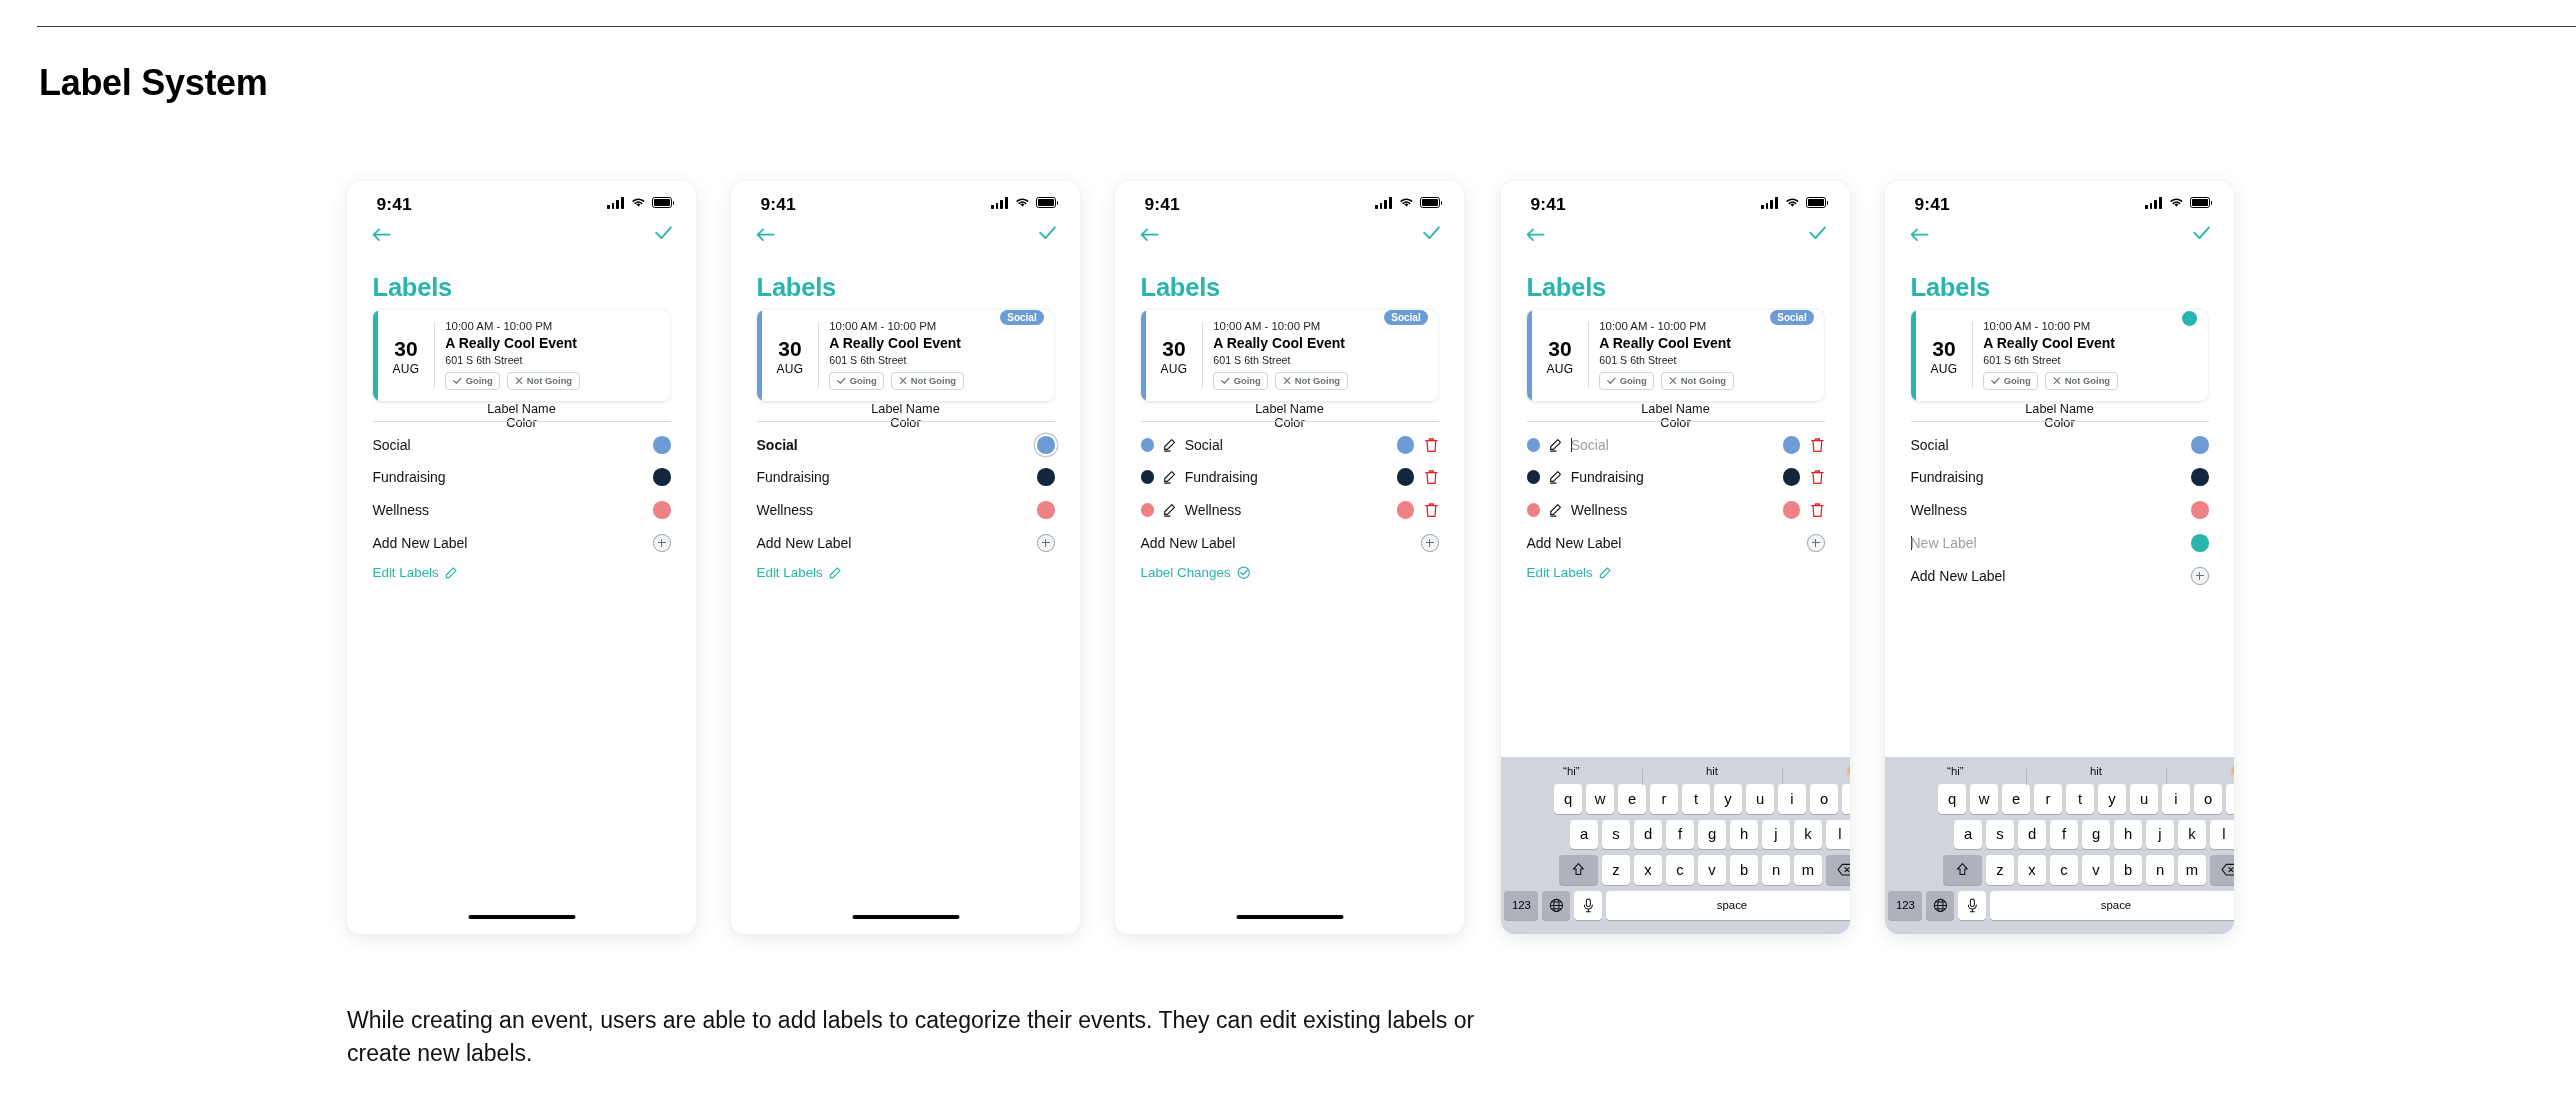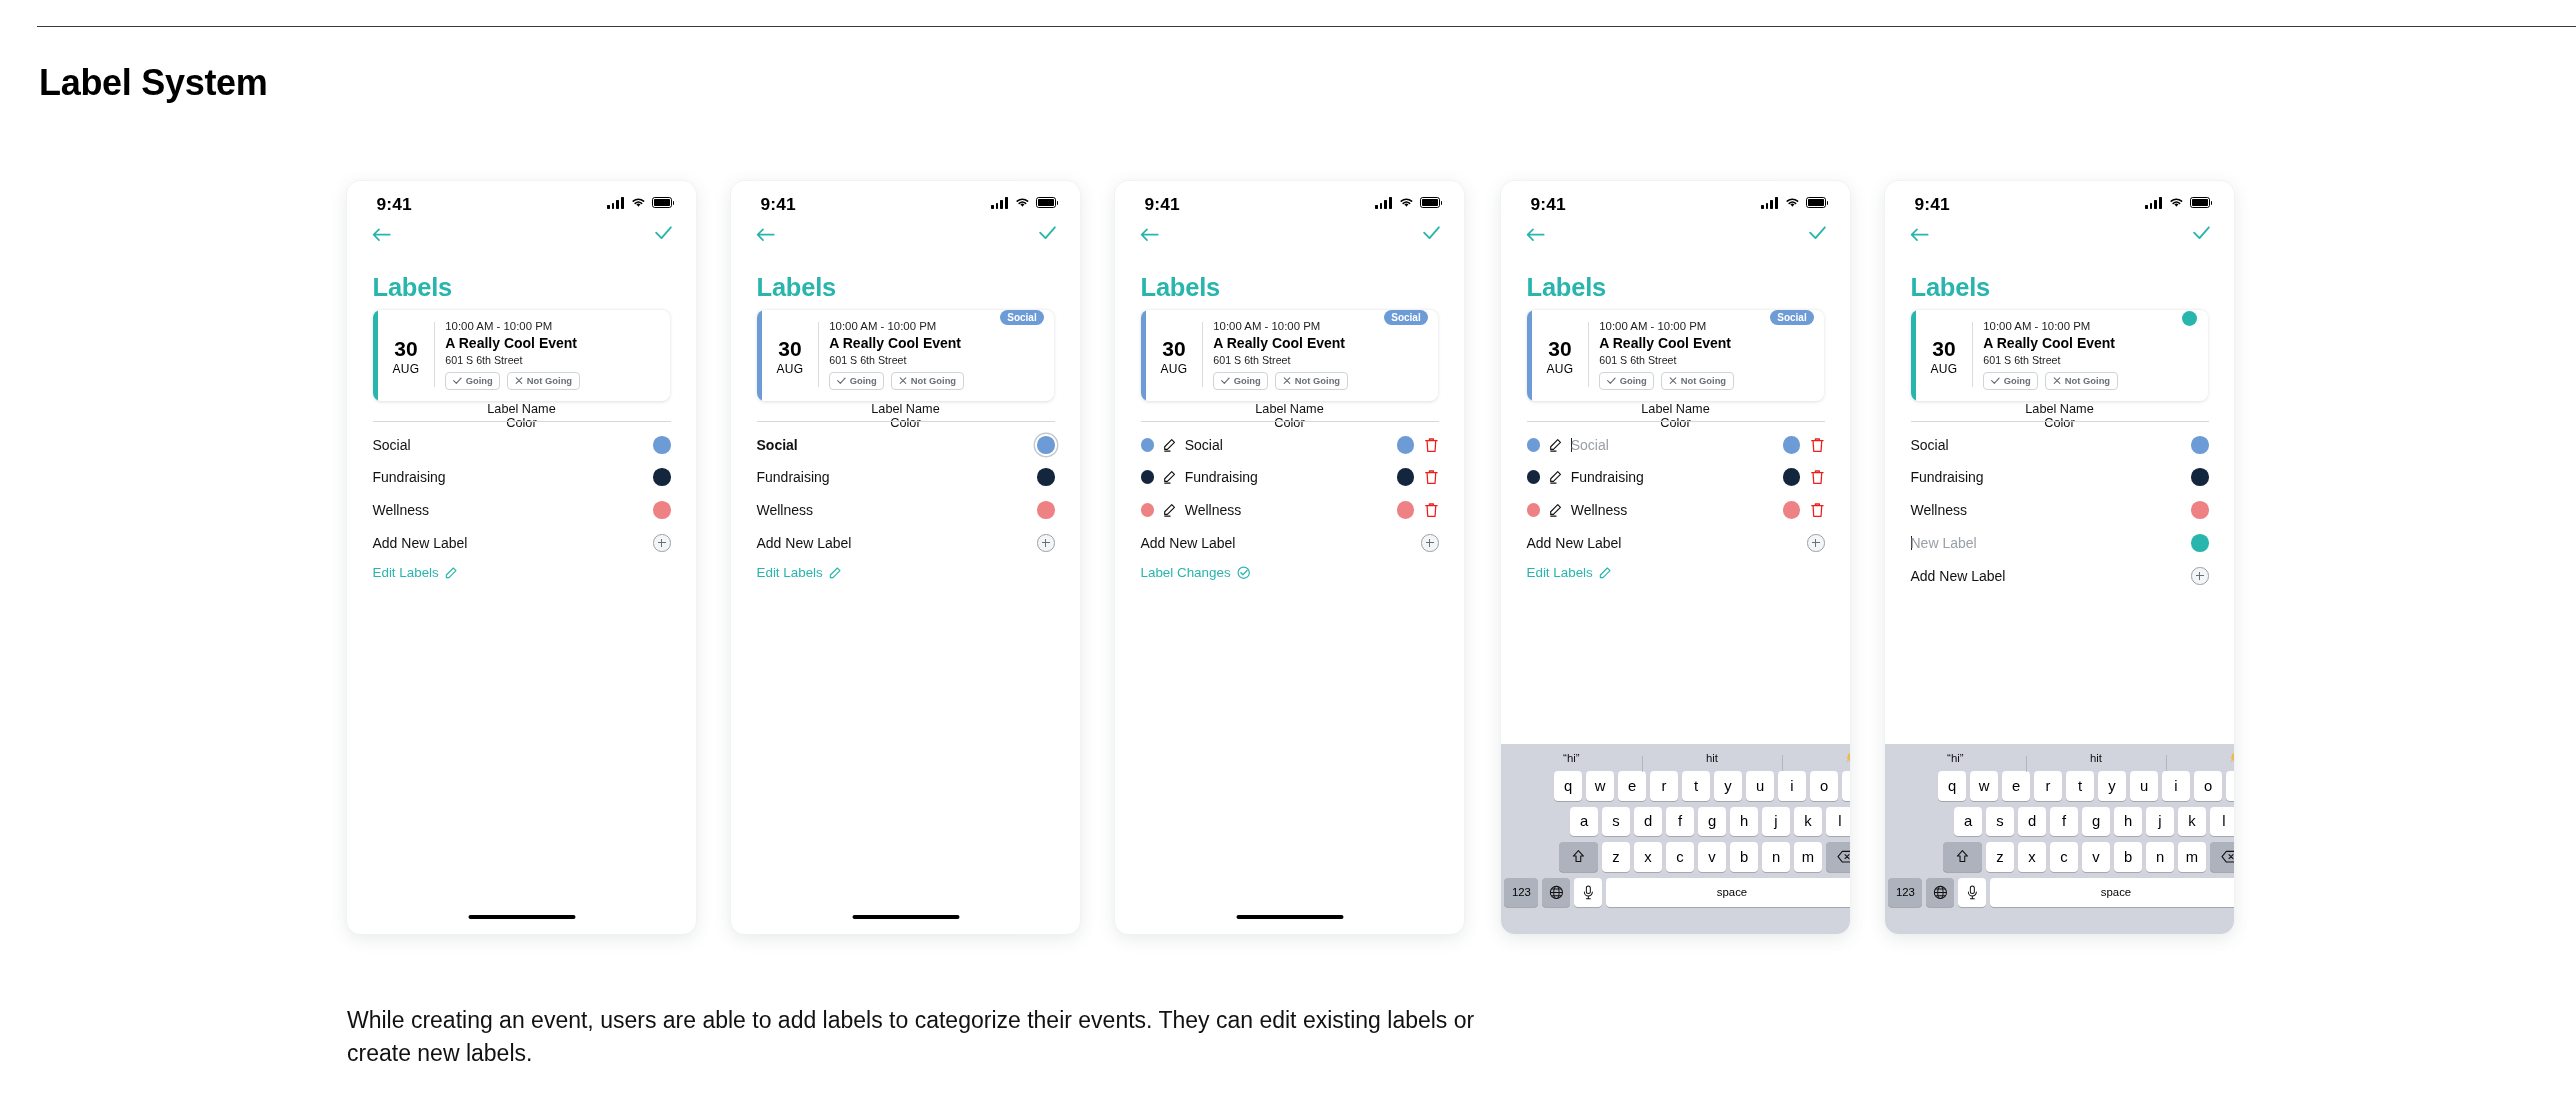--- a/index.html
+++ b/index.html
@@ -130,21 +130,21 @@
     font-size:13.4px;font-weight:400;
   }
 
   
   .home-ind{
     position:absolute;left:50%;transform:translateX(-50%);bottom:14.8px;
     width:107px;height:4.7px;border-radius:3.4px;background:#000;
   }
 
   
-  .kb{position:absolute;left:0;bottom:0;width:422px;background:#d1d4dc;padding-bottom:21px;}
+  .kb{position:absolute;left:0;bottom:0;width:422px;background:#d1d4dc;padding-bottom:8px;}
   .kb-sugg{height:27px;display:flex;align-items:center;}
   .kb-sugg div{flex:1;text-align:center;font-size:11.4px;color:#101010;position:relative;}
   .kb-sugg div + div::before{
     content:"";position:absolute;left:0;top:4.7px;width:0.7px;height:16px;background:#b2b6be;
   }
   .kb-rows{padding:0 3.4px;}
   .kb-row{display:flex;justify-content:center;gap:4px;margin-bottom:6px;}
   .key{
     background:#fff;border-radius:4px;height:29.5px;width:28px;
     display:flex;align-items:center;justify-content:center;

